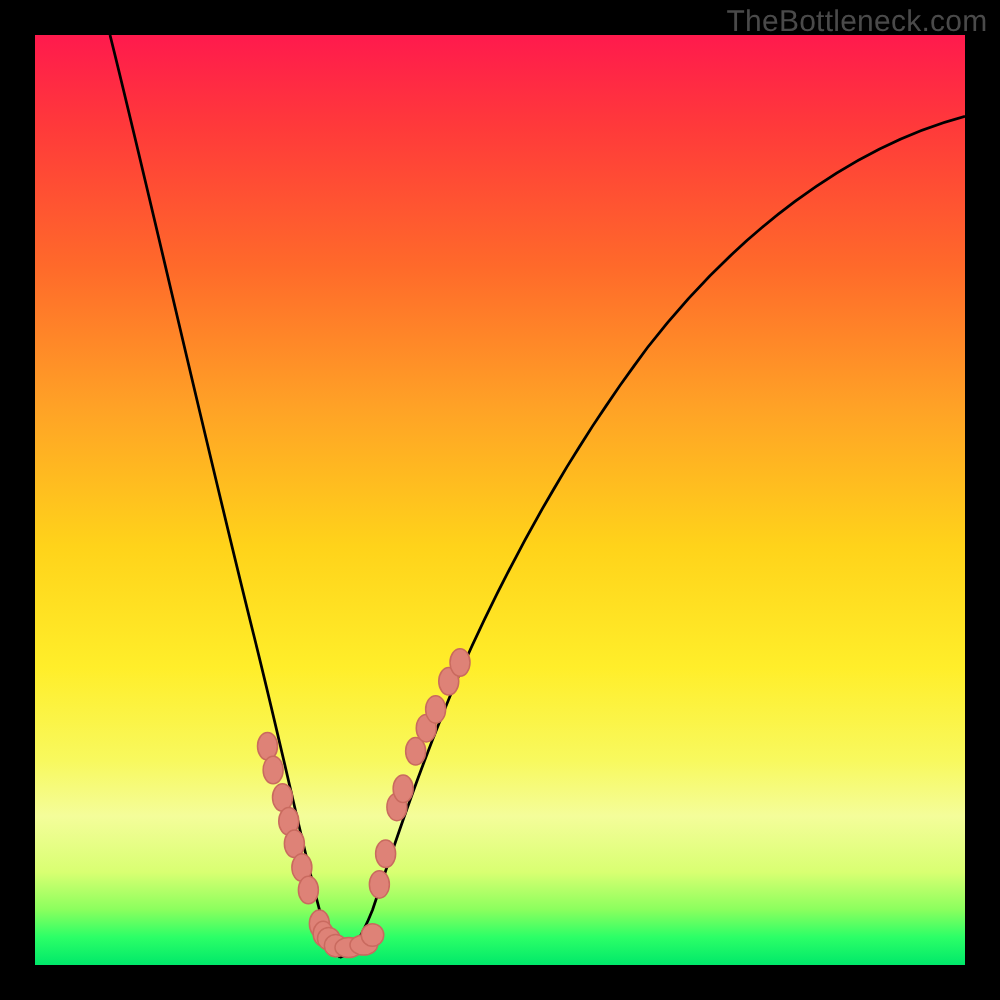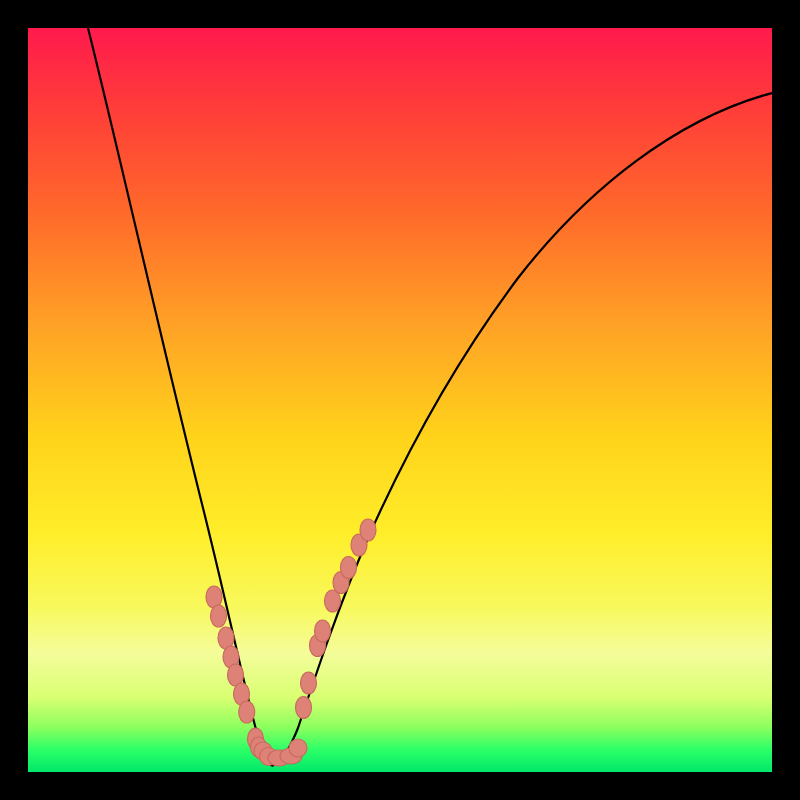--- a/index.html
+++ b/index.html
@@ -51,20 +51,21 @@
   .marker {
     fill: #de8277;
     stroke: #c96a5f;
     stroke-width: 1.2;
   }
 </style>
 </head>
 <body>
 
 <div class="outer">
+  <div class="watermark">TheBottleneck.com</div>
   <div class="plot-area">
     <svg class="curves" viewBox="0 0 744 744">
       <g>
         <path class="curve" d="M 60 0
              C 90 120, 135 320, 175 480
              C 195 560, 210 630, 225 690
              C 232 718, 238 732, 244 738
              "></path>
         <path class="curve" d="M 244 738
              C 252 736, 260 725, 270 700

